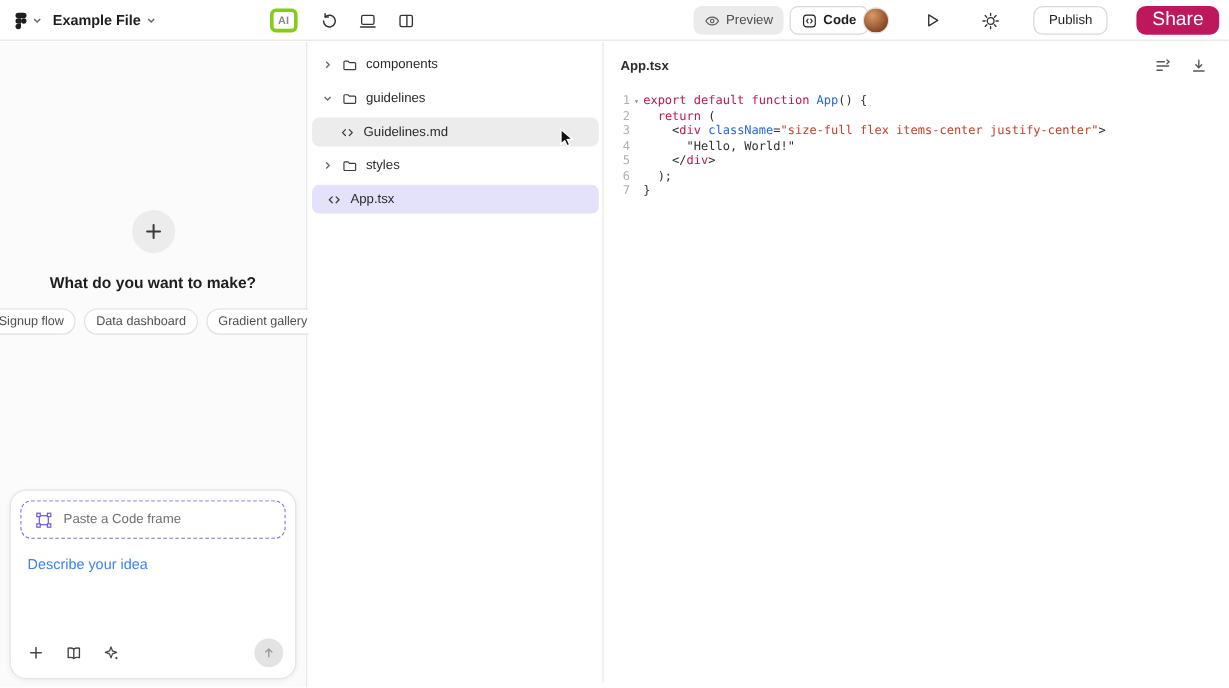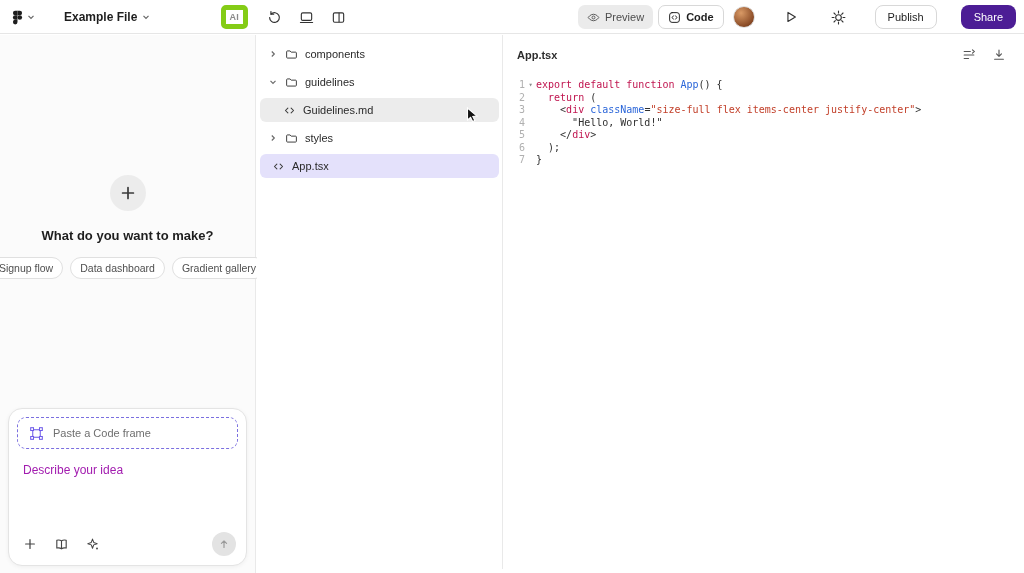--- a/index.html
+++ b/index.html
@@ -4,60 +4,60 @@
 <style>
   * { margin:0; padding:0; box-sizing:border-box; }
   html,body { width:1024px; height:573px; overflow:hidden; background:#fff;
     font-family:"Liberation Sans", sans-serif; color:#1e1e1e; }
   .stage { position:relative; width:1024px; height:573px; }
 
   
   .topbar { position:absolute; top:0; left:0; right:0; height:34px; background:#fff;
     border-bottom:1px solid #e6e6e6; z-index:10; }
   .tb-left { position:absolute; left:0; top:0; width:256px; height:34px;
-    display:flex; align-items:center; gap:20px; padding:0 8px; }
+    display:flex; align-items:center; gap:0; padding:0 8px; }
   .icon-btn { display:flex; align-items:center; justify-content:center; width:24px; height:24px;
     border-radius:5px; background:none; border:none; cursor:pointer; }
   .logo-btn { display:flex; align-items:center; gap:4px; padding:2px 4px; border-radius:5px; cursor:pointer; }
   .file-btn { display:flex; align-items:center; gap:5px; font-size:12px; font-weight:700;
     color:#1e1e1e; padding:3px 5px; border-radius:5px; cursor:pointer; }
-  .ai-badge { margin-left:auto; border:5px solid #84cc16; border-radius:5px; padding:2px 4px;
+  .ai-badge { margin-left:auto; border:3px solid #84cc16; border-radius:5px; padding:2px 4px;
     font-size:9px; font-weight:700; color:#8a8a8a; letter-spacing:.2px; }
   .tb-tools { position:absolute; left:262px; top:0; height:34px; display:flex; align-items:center; gap:8px; }
   .tb-mode { position:absolute; left:578px; top:5px; height:24px; display:flex; gap:5px; }
   .seg { display:flex; align-items:center; gap:5px; height:24px; padding:0 9px;
     border-radius:7px; font-size:11px; cursor:pointer; }
   .seg-preview { background:#ebebeb; color:#4d4d4d; border:none; }
   .seg-code { background:#fff; color:#1e1e1e; font-weight:600; border:1px solid #d8d8d8; }
   .tb-right { position:absolute; right:8px; top:0; height:34px; display:flex; align-items:center; gap:24px; }
   .avatar { width:22px; height:22px; border-radius:50%;
     background:radial-gradient(circle at 35% 30%, #d99a66, #8a4b26 70%, #5a2d14);
     border:1px solid #e0e0e0; cursor:pointer; }
   .publish-btn { height:24px; padding:0 12px; font-size:11px; background:#fff;
     border:1px solid #d8d8d8; border-radius:8px; display:flex; align-items:center; cursor:pointer;
     font-family:inherit; color:#1e1e1e; }
-  .share-btn { height:24px; padding:0 13px; font-size:11px; background:#4c1d95; color:#fff;
+  .share-btn { height:24px; padding:0 13px; font-size:16px; background:#be185d; color:#fff;
     border:none; border-radius:8px; display:flex; align-items:center; cursor:pointer; font-family:inherit; }
 
   
   .left-panel { position:absolute; top:35px; left:0; width:256px; bottom:0; background:#fbfbfb;
     border-right:1px solid #e9e9e9; }
   .hero { position:absolute; top:140px; left:0; right:0; display:flex; flex-direction:column; align-items:center; }
   .hero-circle { width:36px; height:36px; border-radius:50%; background:#ececec;
     display:flex; align-items:center; justify-content:center; cursor:pointer; border:none; }
   .hero-title { margin-top:17px; font-size:13px; font-weight:700; color:#1e1e1e; }
   .chips { margin-top:14px; display:flex; gap:7px; }
   .chip { border:1px solid #e0e0e0; background:#fff; border-radius:999px; padding:4px 9px;
     font-size:10.5px; color:#4f4f4f; cursor:pointer; font-family:inherit; white-space:nowrap; }
   .composer { position:absolute; left:8px; right:8px; bottom:7px; height:158px; background:#fff;
     border:1px solid #e4e4e4; border-radius:14px; box-shadow:0 1px 4px rgba(0,0,0,.05); padding:8px; }
   .paste-box { height:32px; border:1px dashed #7b6fe0; border-radius:9px; display:flex;
     align-items:center; gap:9px; padding:0 11px; cursor:pointer; background:#fff; width:100%; }
   .paste-label { font-size:11px; color:#6f6f6f; }
-  .idea-input { margin:14px 0 0 6px; font-size:12px; color:#a21caf; cursor:text; }
+  .idea-input { margin:14px 0 0 6px; font-size:12px; color:#3b82f6; cursor:text; }
   .composer-actions { position:absolute; left:12px; right:10px; bottom:9px;
     display:flex; align-items:center; gap:13px; }
   .send-btn { margin-left:auto; width:24px; height:24px; border-radius:50%; background:#e3e3e3;
     border:none; display:flex; align-items:center; justify-content:center; cursor:pointer; }
 
   
   .tree-panel { position:absolute; top:35px; left:257px; width:246px; bottom:4px; background:#fff;
     border-right:1px solid #e9e9e9; padding:7px 3px 0 3px; }
   .tree-row { height:24px; display:flex; align-items:center; gap:7px; border-radius:6px;
     margin-bottom:4px; font-size:11px; color:#2a2a2a; padding:0 8px; cursor:pointer; }

